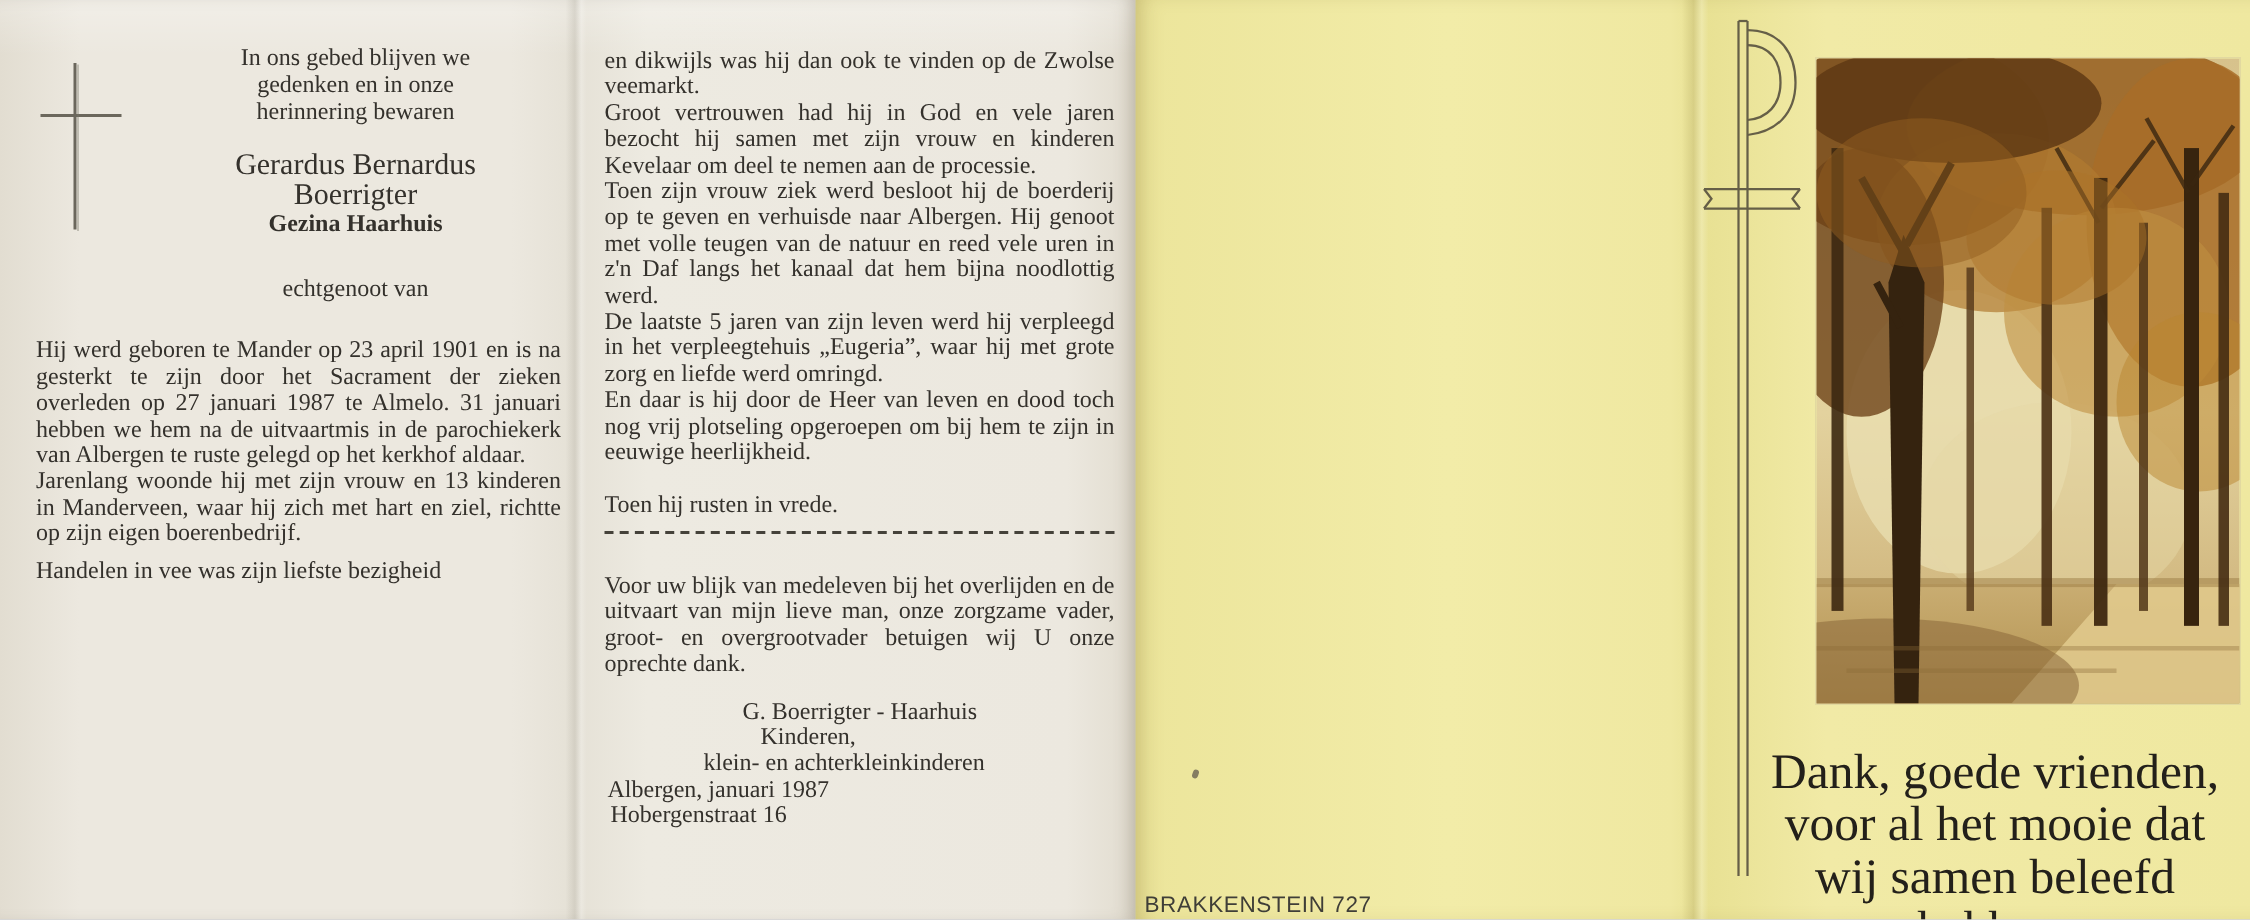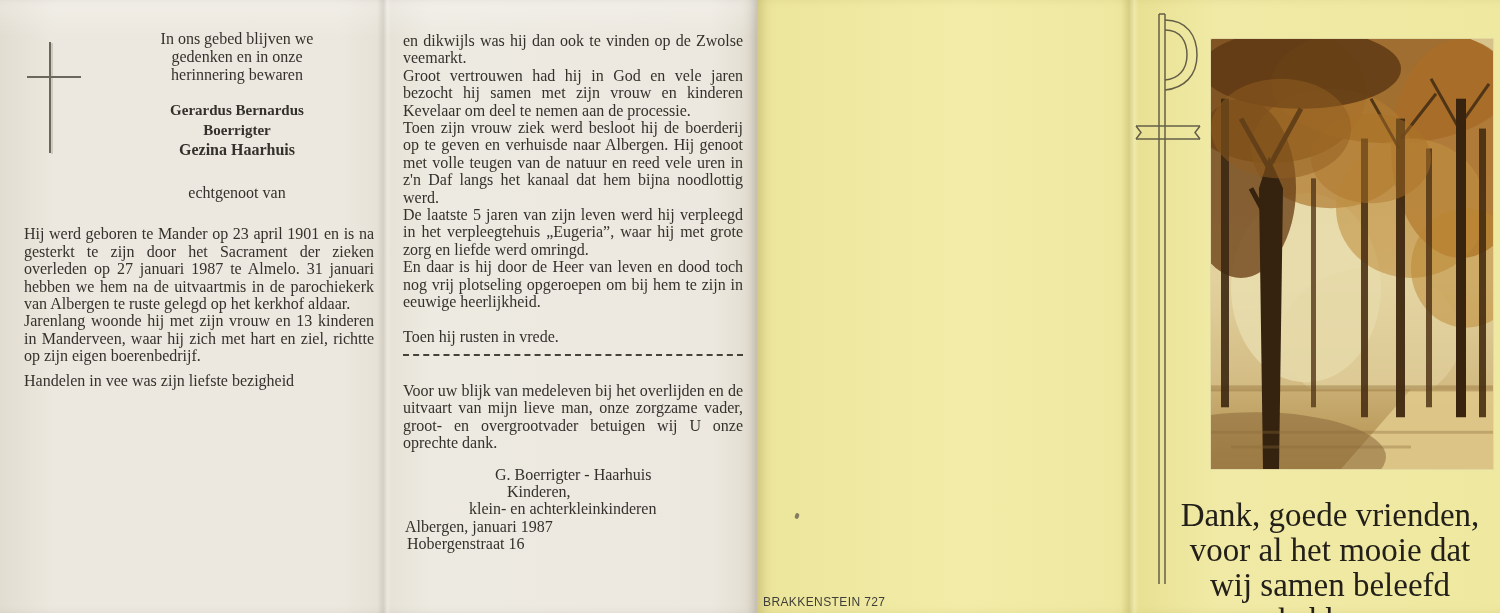--- a/index.html
+++ b/index.html
@@ -27,21 +27,21 @@
 
   .col { position:absolute; color:#34312c; font-size:16px; line-height:17.4px; }
   .col1 { left:24px; top:30px; width:350px; }
   .col2 { left:403px; top:32px; width:340px; }
 
   .center { text-align:center; }
   .pre { white-space:pre-line; }
   .body { text-align:justify; }
 
   .intro   { margin-left:88px; width:250px; line-height:18.2px; }
-  .name    { margin:15px 0 0 88px; width:250px; font-size:15px; font-weight:bold; line-height:20px; }
+  .name    { margin:15px 0 0 88px; width:250px; font-size:20px; font-weight:normal; line-height:20px; }
   .relation{ margin:26px 0 0 88px; width:250px; }
   .spouse  { margin:1px 0 0 88px; width:250px; font-weight:bold; }
   .p1 { margin-top:24px; }
   .p2 { margin-top:36px; }
   .p3 { margin-top:0; }
   .p4 { margin-top:7px; }
 
   .rest { margin-top:17px; }
   .dashes { margin-top:9px; border-top:2px dashed #45423a; height:0; width:100%; }
   .thanks { margin-top:26px; }
@@ -67,21 +67,21 @@
     border:1px solid #e2d9a0;
   }
   .quote {
     position:absolute; left:412px; top:498px; width:322px;
     font-size:33px; line-height:35px;
     text-align:center; color:#23201a;
   }
   .printer {
     position:absolute; left:6px; top:595px;
     font-family:"Liberation Sans", sans-serif;
-    font-size:12px; letter-spacing:.4px; color:#3f3e38;
+    font-size:15px; letter-spacing:.4px; color:#3f3e38;
   }
   .speck {
     position:absolute; left:38px; top:513px; width:4px; height:6px;
     background:#6a6352; border-radius:2px; transform:rotate(18deg); opacity:.8;
   }
 </style>
 </head>
 <body>
 
 <div class="scan">

